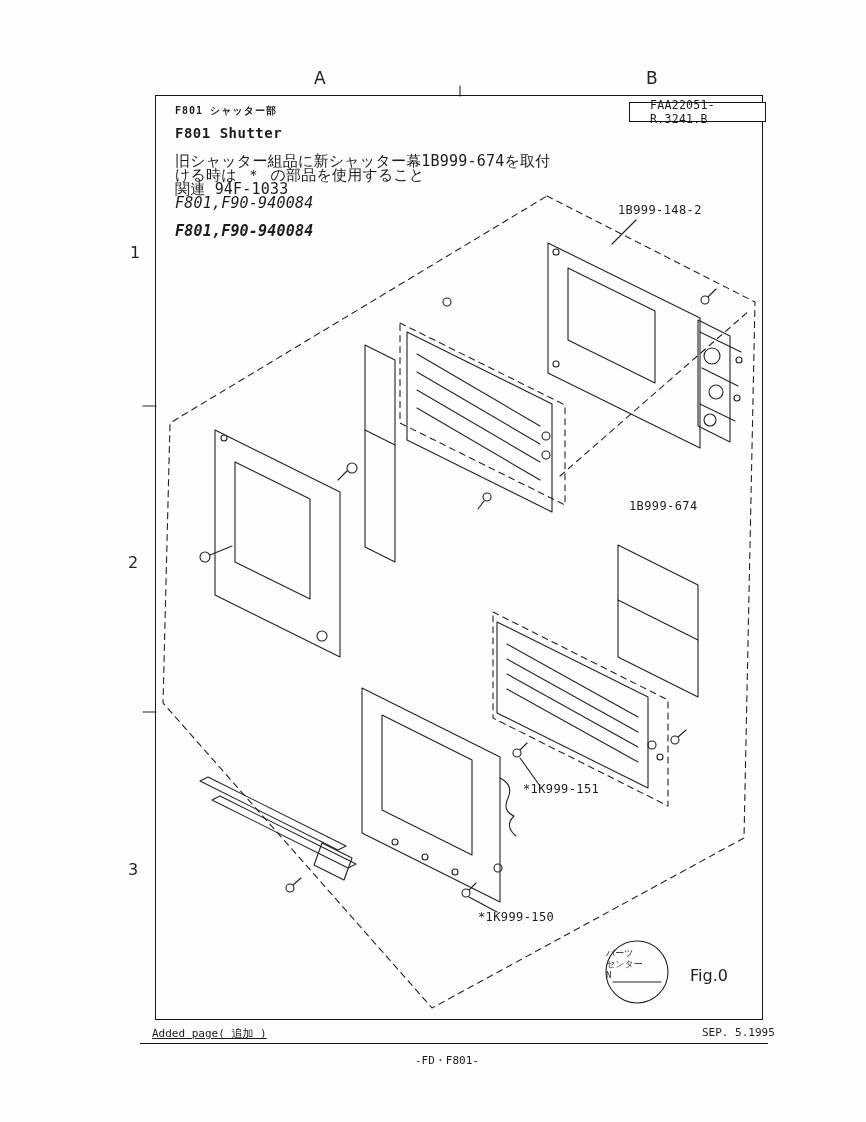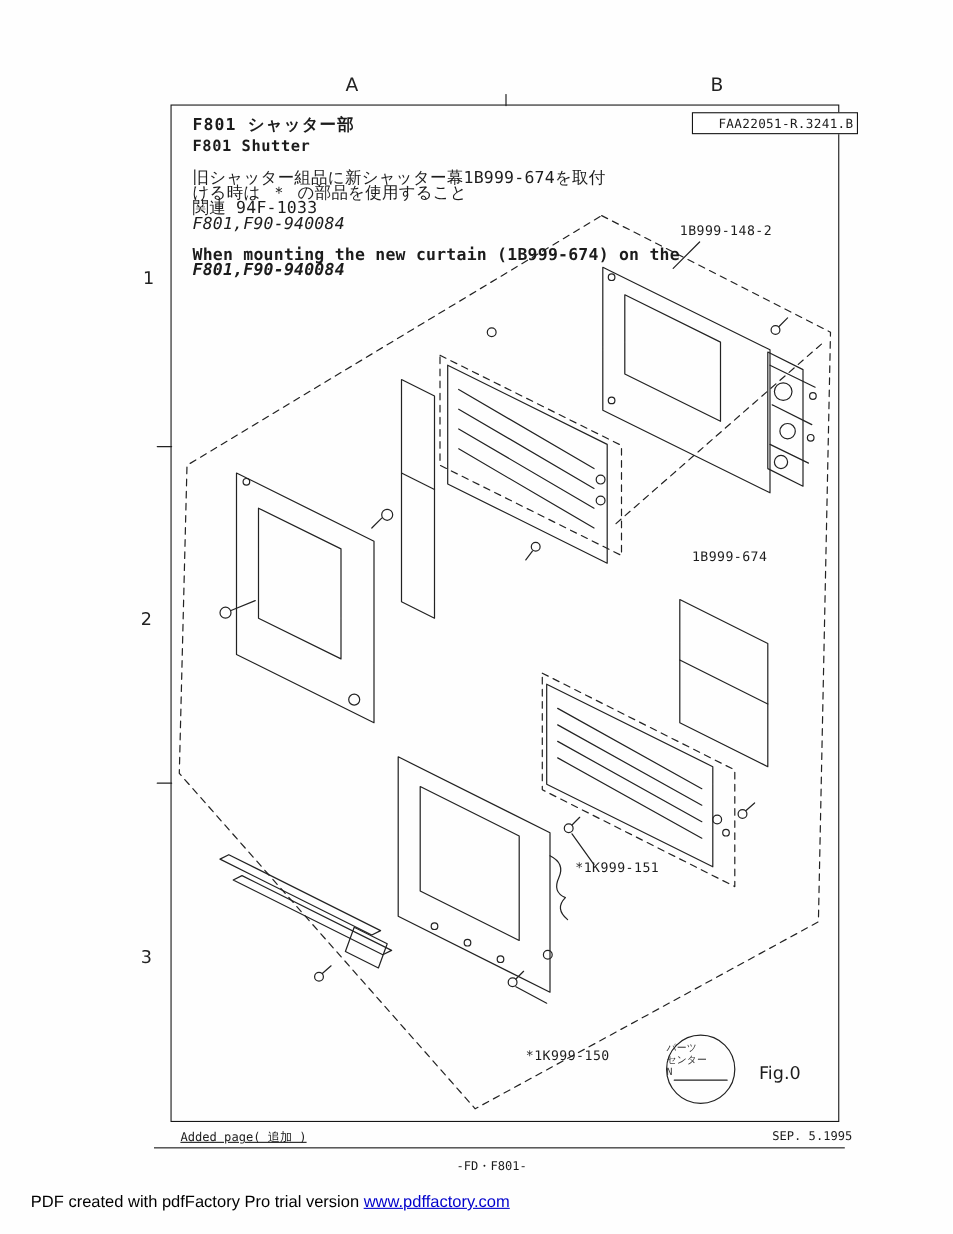--- a/index.html
+++ b/index.html
@@ -8,38 +8,38 @@
     font-family:"DejaVu Sans Mono", monospace;color:#1c1c1c;overflow:hidden;
   }
   .abs{position:absolute;}
   .frame{
     left:155px;top:95px;width:608px;height:925px;
     border:1.6px solid #161616;box-sizing:border-box;background:transparent;
   }
   .grid-letter{font-family:"DejaVu Sans", sans-serif;font-size:17px;color:#222;}
   .grid-number{font-family:"DejaVu Sans", sans-serif;font-size:16px;color:#222;}
   .doc-box{
-    left:629px;top:102px;width:151px;height:20px;border:1.3px solid #161616;
+    left:629px;top:102px;width:137px;height:20px;border:1.3px solid #161616;
     box-sizing:border-box;display:flex;align-items:center;justify-content:center;
     font-size:11.5px;letter-spacing:.3px;background:#fff;padding-left:20px;
   }
-  .title-jp{left:175px;top:104px;font-size:15px;letter-spacing:1px;font-weight:bold;}
+  .title-jp{left:175px;top:104px;font-size:10px;letter-spacing:1px;font-weight:bold;}
   .title-en{left:175px;top:125px;font-size:14px;letter-spacing:.5px;font-weight:bold;}
   .note{font-size:15px;line-height:14px;letter-spacing:.2px;white-space:nowrap;}
   .note-jp{left:175px;top:154px;}
   .note-en{left:175px;top:224px;font-weight:600;}
   .italic{font-style:italic;}
   .part-label{font-size:12px;letter-spacing:.4px;white-space:nowrap;}
   .fig-label{left:690px;top:966px;font-size:16px;font-family:"DejaVu Sans", sans-serif;}
   .stamp-text{
     left:606px;top:948px;width:62px;text-align:left;font-size:9px;line-height:11px;
     letter-spacing:0;color:#333;
   }
   .footer-text{font-size:11px;white-space:nowrap;}
-  .underline{text-decoration:underline;margin-left:12px;}
+  .underline{text-decoration:underline;}
   .bottom-rule{left:140px;top:1043px;width:628px;border-top:1.6px solid #161616;height:0;}
   .pdf-banner{
     left:28px;top:1084px;font-family:"Liberation Sans", sans-serif;font-size:15px;color:#000;
   }
   .pdf-link{color:#0000cc;text-decoration:underline;cursor:pointer;}
   svg.art{left:0;top:0;pointer-events:none;}
   svg.art *{vector-effect:non-scaling-stroke;}
 </style>
 </head>
 <body>
@@ -177,38 +177,34 @@
   <div class="abs title-en">F801 Shutter</div>
 
   <div class="abs note note-jp">
     <div>旧シャッター組品に新シャッター幕1B999-674を取付</div>
     <div>ける時は ＊ の部品を使用すること</div>
     <div>関連 94F-1033</div>
     <div class="italic">F801,F90-940084</div>
   </div>
 
   <div class="abs note note-en">
-    <div>When mounting the new curtain (1B999-674) on the</div>
     <div class="italic">F801,F90-940084</div>
   </div>
 
   <div class="abs part-label" style="left:618px;top:203px;">1B999-148-2</div>
   <div class="abs part-label" style="left:581px;top:499px;margin-left:48px;">1B999-674</div>
   <div class="abs part-label" style="left:523px;top:782px;">*1K999-151</div>
-  <div class="abs part-label" style="left:478px;top:910px;margin-top:43px;">*1K999-150</div>
+  <div class="abs part-label" style="left:478px;top:910px;">*1K999-150</div>
 
   <div class="abs stamp-text">
     <div>パーツ</div>
     <div>センター</div>
     <div>N</div>
   </div>
   <div class="abs fig-label">Fig.0</div>
 
   <div class="abs footer-text underline" style="left:152px;top:1026px;">Added page( 追加 )</div>
   <div class="abs footer-text" style="left:415px;top:1025px;margin-top:28px;">-FD・F801-</div>
   <div class="abs footer-text" style="left:688px;top:1026px;margin-left:14px;">SEP. 5.1995</div>
   <div class="abs bottom-rule"></div>
 
-  <div class="abs pdf-banner">
-    <span>PDF created with pdfFactory Pro trial version </span><a class="pdf-link">www.pdffactory.com</a>
-  </div>
 
 </div>
 
 </body></html>

